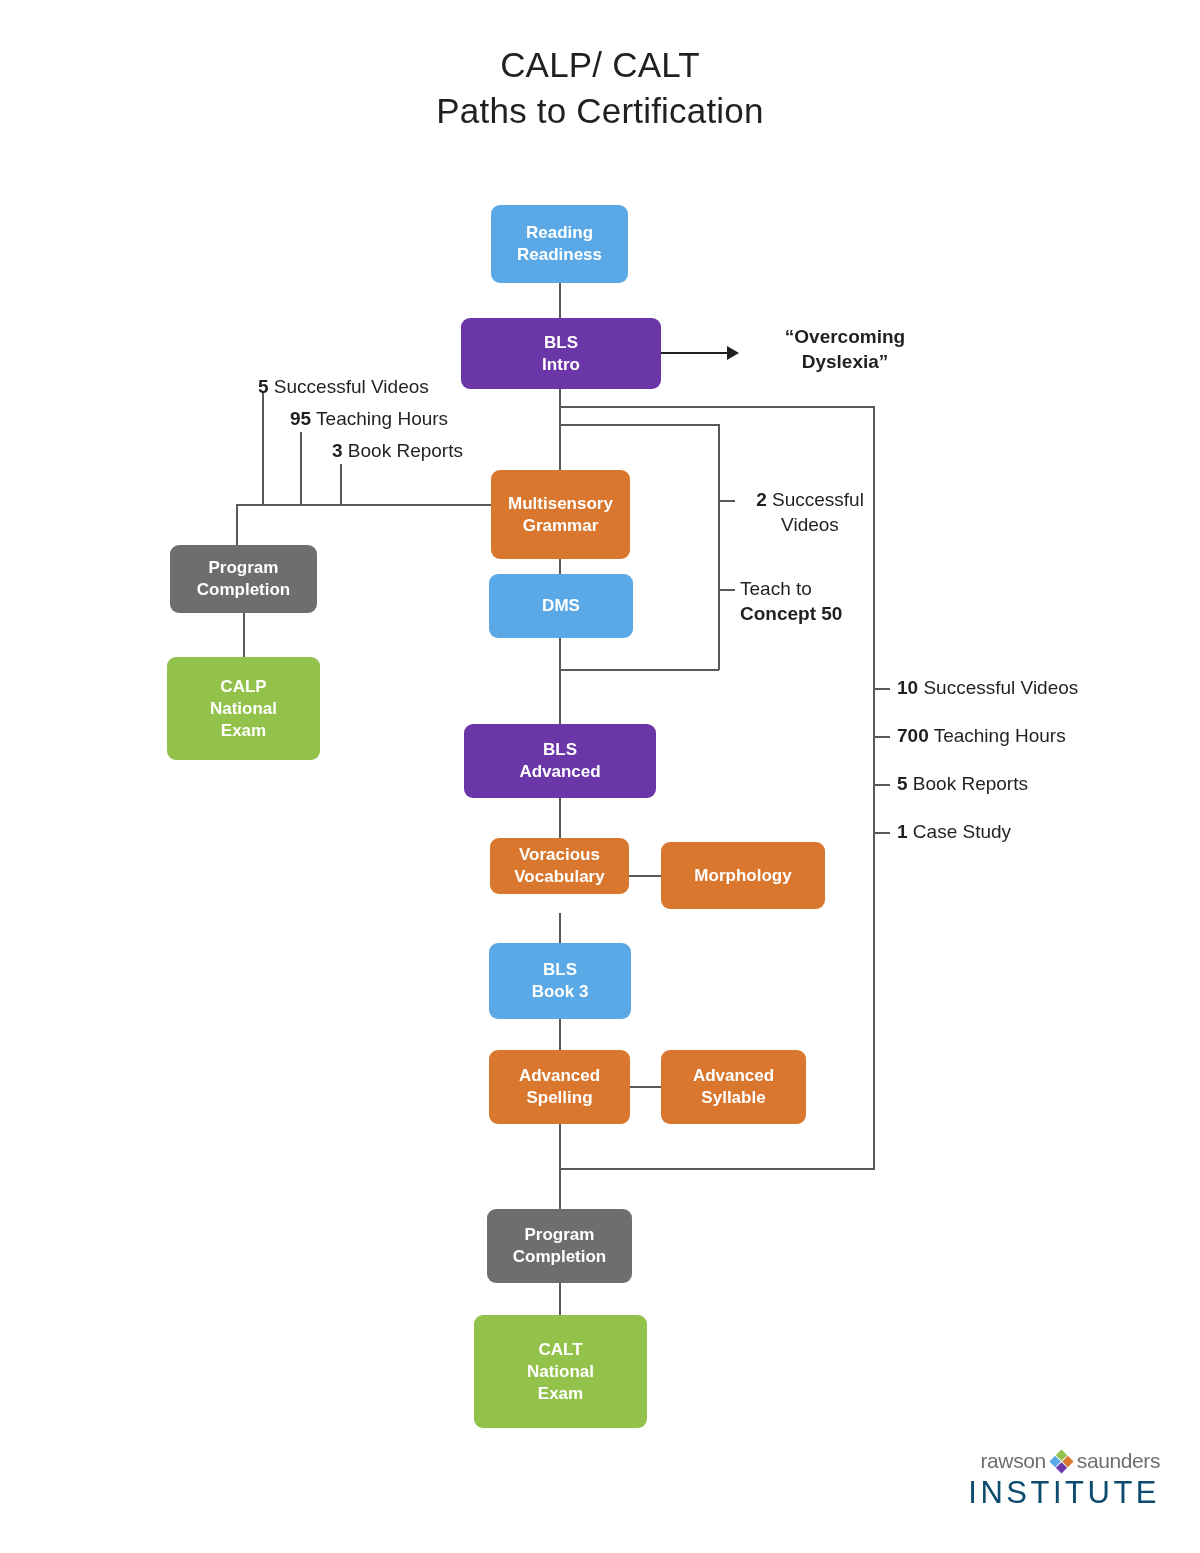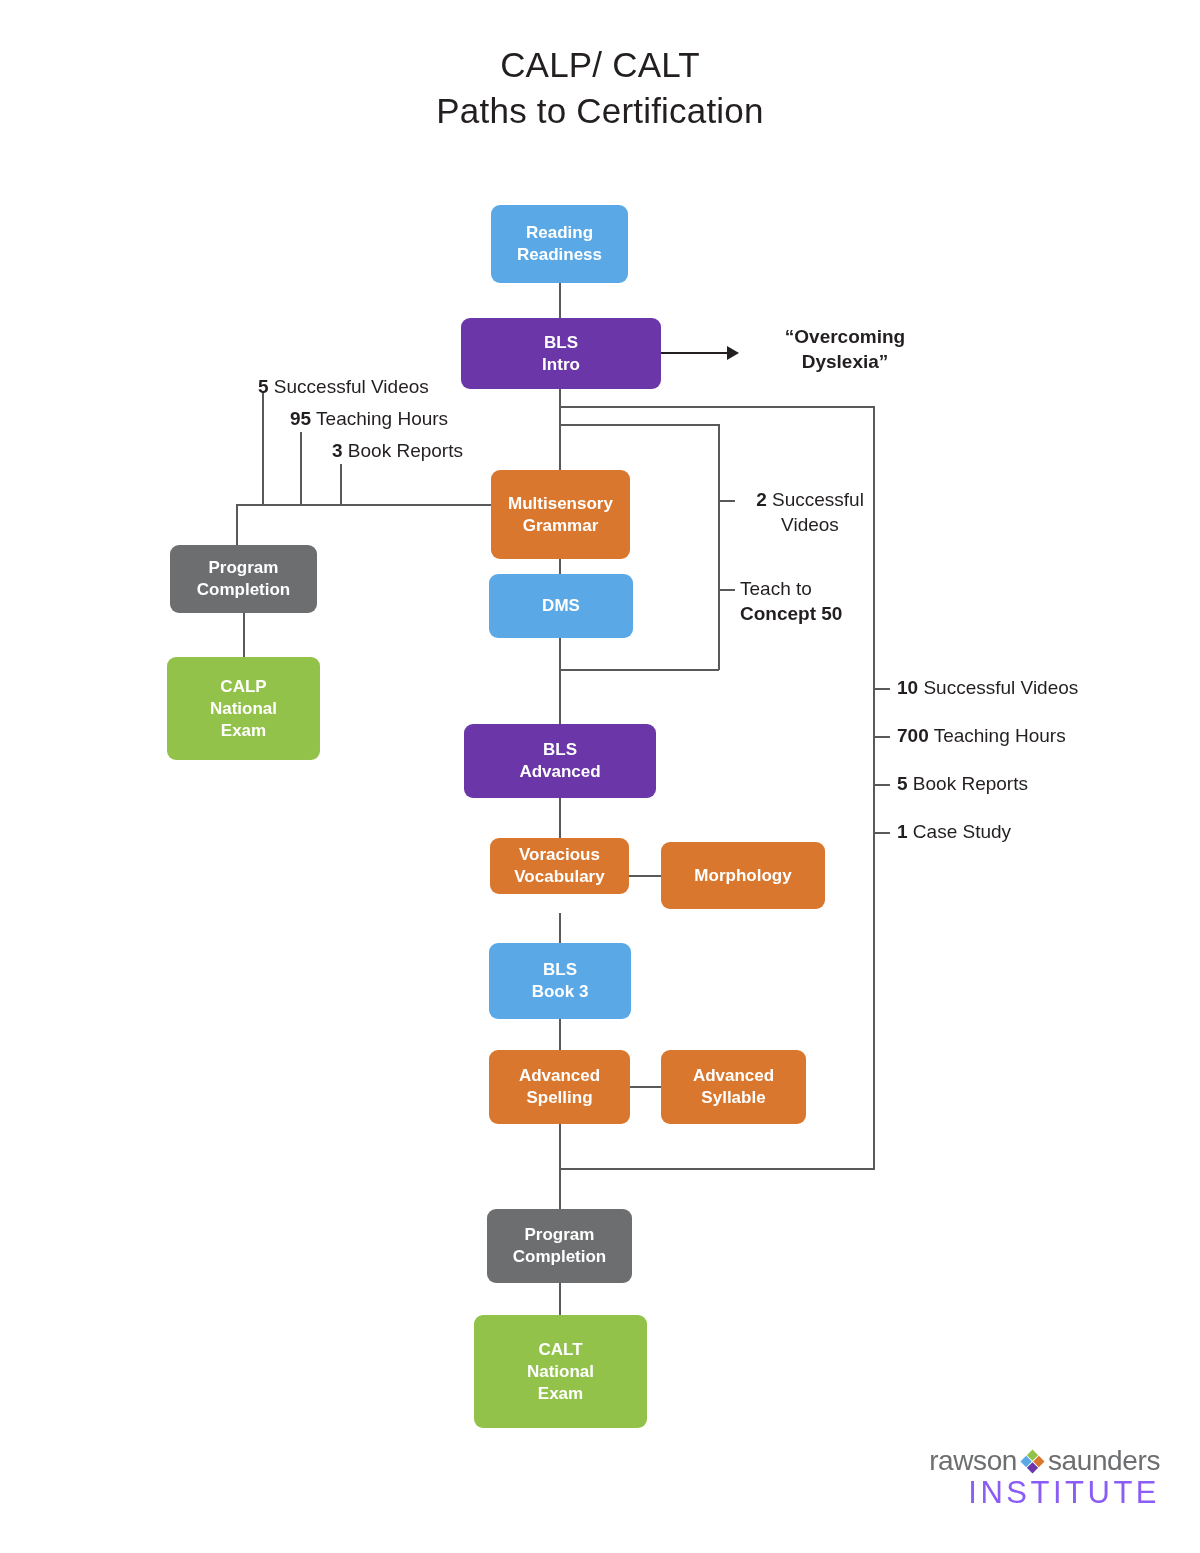--- a/index.html
+++ b/index.html
@@ -101,34 +101,34 @@
   
   #logo {
     position: absolute;
     right: 40px;
     bottom: 42px;
     text-align: right;
     color: #6d6e70;
     z-index: 4;
   }
   #logo .wordmark {
-    font-size: 28px;
+    font-size: 21px;
     line-height: 28px;
     letter-spacing: -0.4px;
     color: #6d6e70;
     display: flex;
     align-items: center;
     justify-content: flex-end;
     gap: 4px;
   }
   #logo .inst {
     font-size: 31px;
     letter-spacing: 3.5px;
     line-height: 36px;
-    color: #8b5cf6;
+    color: #0c4a6e;
   }
   .diamond {
     display: inline-block;
     width: 17px; height: 17px;
     position: relative;
     transform: rotate(45deg);
     margin: 0 3px;
   }
   .diamond i {
     position: absolute;

